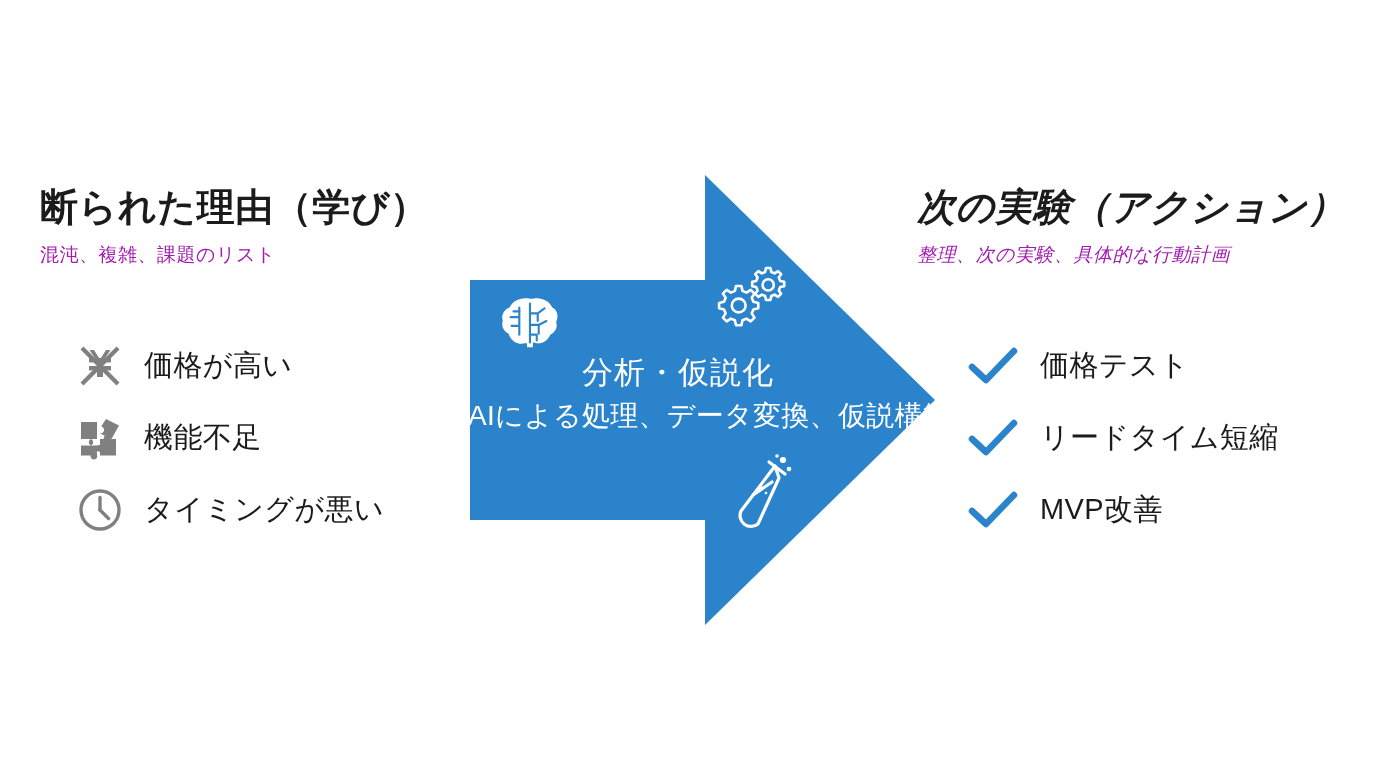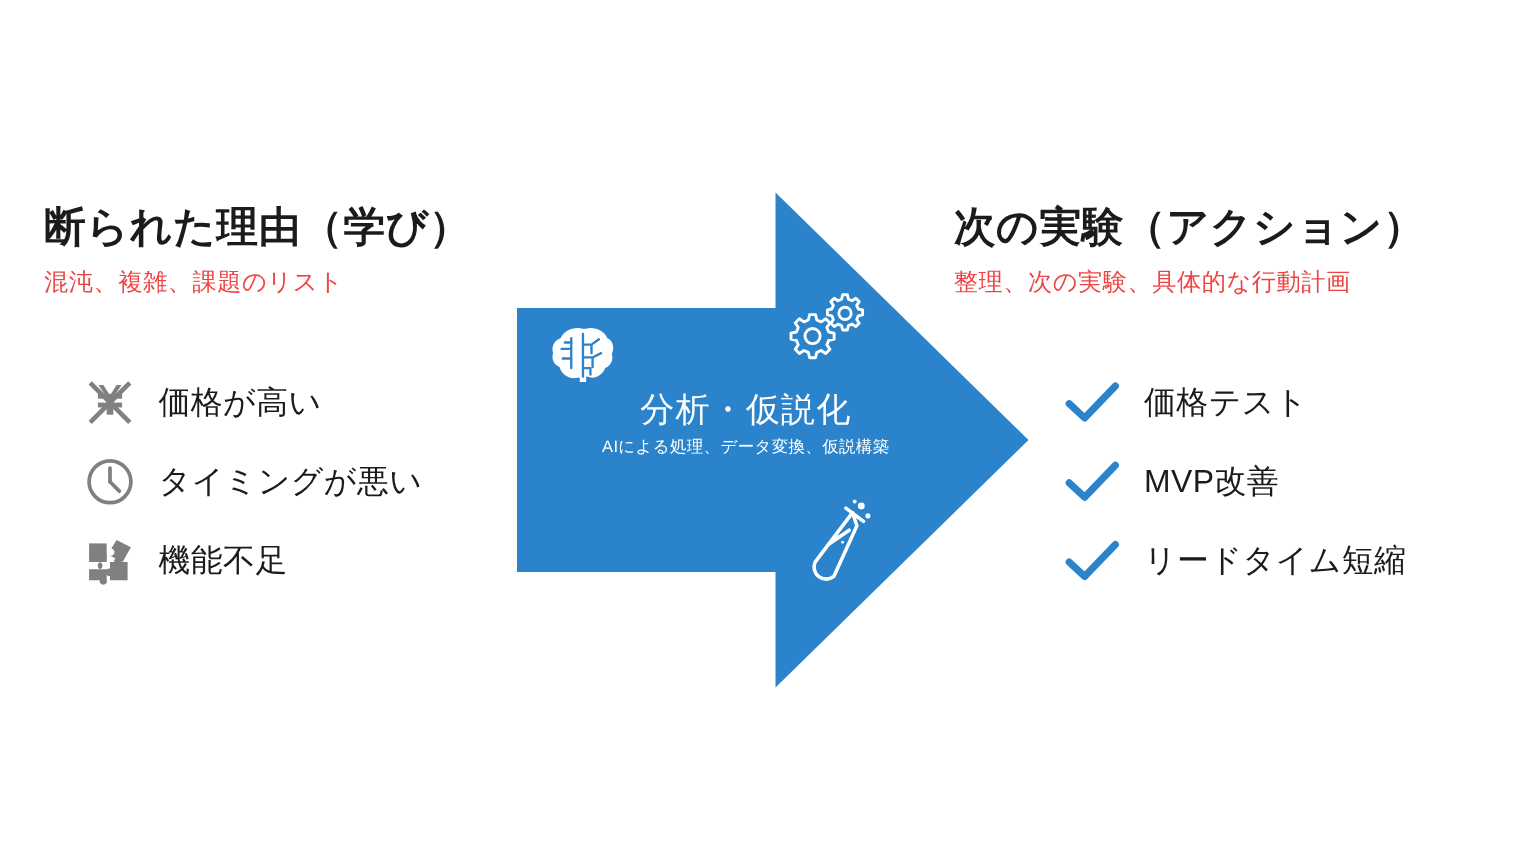--- a/index.html
+++ b/index.html
@@ -27,29 +27,29 @@
   .col-title {
     font-size: 38px;
     font-weight: 700;
     color: #1b1b1b;
     letter-spacing: 0.5px;
     line-height: 1.15;
     white-space: nowrap;
   }
   .col-sub {
     margin-top: 12px;
-    font-size: 22px;
-    font-weight: 400;
-    color: #ef4444;
+    font-size: 19px;
+    font-weight: 400;
+    color: #a21caf;
     letter-spacing: 0.5px;
     white-space: nowrap;
   }
 
   #left-head  { left: 40px;  top: 186px; width: 440px; }
-  #right-head { left: 867px; top: 186px; width: 440px; }
+  #right-head { left: 917px; top: 186px; width: 440px; font-style: italic; }
 
   
   .list {
     position: absolute;
   }
   #left-list  { left: 72px;  top: 330px; }
   #right-list { left: 962px; top: 330px; }
 
   .list-item {
     display: flex;
@@ -107,21 +107,21 @@
   }
   #arrow-title {
     font-size: 31px;
     font-weight: 400;
     letter-spacing: 1px;
     line-height: 1.2;
     white-space: nowrap;
   }
   #arrow-sub {
     margin-top: 6px;
-    font-size: 15px;
+    font-size: 28px;
     font-weight: 400;
     letter-spacing: 0.3px;
     white-space: nowrap;
   }
 </style>
 </head>
 <body>
 
 <div id="slide">
 
@@ -145,45 +145,45 @@
             <line x1="7" y1="7" x2="43" y2="43"></line>
             <line x1="43" y1="7" x2="7" y2="43"></line>
           </g>
         </svg>
       </span>
       <span class="item-label">価格が高い</span>
     </div>
 
     <div class="list-item">
       <span class="icon-wrap">
+        <svg width="50" height="50" viewBox="0 0 50 50" aria-hidden="true">
+          <g fill="#808080">
+
+            <path d="M6,26 h8 a3.4,3.4 0 1 1 0,6.6 h-8 v9.8 h9.6 a3.4,3.4 0 1 0 6.6,0 h-0.2 v-9.8 h-4 a3.4,3.4 0 1 1 0,-6.6 h4 v-6 h-16 z"></path>
+
+            <path d="M25,26 v6 a3.4,3.4 0 1 0 0,6.6 v3.8 h16 v-16.4 h-5.6 a3.4,3.4 0 1 0 -6.6,0 z"></path>
+
+            <rect x="6" y="9" width="16" height="14"></rect>
+
+            <path d="M31,6 l13,6.5 l-7.5,13.5 l-13.2,-6.6 a3.4,3.4 0 1 0 2.9,-5.8 z"></path>
+          </g>
+        </svg>
+      </span>
+      <span class="item-label">機能不足</span>
+    </div>
+
+    <div class="list-item">
+      <span class="icon-wrap">
         <svg width="48" height="48" viewBox="0 0 48 48" aria-hidden="true">
           <circle cx="24" cy="24" r="19" fill="none" stroke="#808080" stroke-width="3.4"></circle>
           <line x1="24" y1="24" x2="24" y2="11.5" stroke="#808080" stroke-width="3.4" stroke-linecap="round"></line>
           <line x1="24" y1="24" x2="32.5" y2="32.5" stroke="#808080" stroke-width="3.4" stroke-linecap="round"></line>
         </svg>
       </span>
       <span class="item-label">タイミングが悪い</span>
-    </div>
-
-    <div class="list-item">
-      <span class="icon-wrap">
-        <svg width="50" height="50" viewBox="0 0 50 50" aria-hidden="true">
-          <g fill="#808080">
-
-            <path d="M6,26 h8 a3.4,3.4 0 1 1 0,6.6 h-8 v9.8 h9.6 a3.4,3.4 0 1 0 6.6,0 h-0.2 v-9.8 h-4 a3.4,3.4 0 1 1 0,-6.6 h4 v-6 h-16 z"></path>
-
-            <path d="M25,26 v6 a3.4,3.4 0 1 0 0,6.6 v3.8 h16 v-16.4 h-5.6 a3.4,3.4 0 1 0 -6.6,0 z"></path>
-
-            <rect x="6" y="9" width="16" height="14"></rect>
-
-            <path d="M31,6 l13,6.5 l-7.5,13.5 l-13.2,-6.6 a3.4,3.4 0 1 0 2.9,-5.8 z"></path>
-          </g>
-        </svg>
-      </span>
-      <span class="item-label">機能不足</span>
     </div>
 
   </div>
 
   <div id="arrow-block">
 
     <svg id="arrow-svg" viewBox="0 0 470 456" aria-hidden="true">
       <polygon points="2,108 237,108 237,3 467,228 237,453 237,348 2,348" fill="#2b84cb"></polygon>
     </svg>
 
@@ -254,27 +254,27 @@
       </span>
       <span class="item-label">価格テスト</span>
     </div>
 
     <div class="list-item">
       <span class="icon-wrap">
         <svg width="52" height="42" viewBox="0 0 52 42" aria-hidden="true">
           <polyline points="5,22 19,35 47,6" fill="none" stroke="#2b84cb" stroke-width="6.5" stroke-linecap="round" stroke-linejoin="round"></polyline>
         </svg>
       </span>
-      <span class="item-label">MVP改善</span>
+      <span class="item-label">リードタイム短縮</span>
     </div>
 
     <div class="list-item">
       <span class="icon-wrap">
         <svg width="52" height="42" viewBox="0 0 52 42" aria-hidden="true">
           <polyline points="5,22 19,35 47,6" fill="none" stroke="#2b84cb" stroke-width="6.5" stroke-linecap="round" stroke-linejoin="round"></polyline>
         </svg>
       </span>
-      <span class="item-label">リードタイム短縮</span>
+      <span class="item-label">MVP改善</span>
     </div>
 
   </div>
 
 </div>
 
 </body></html>

